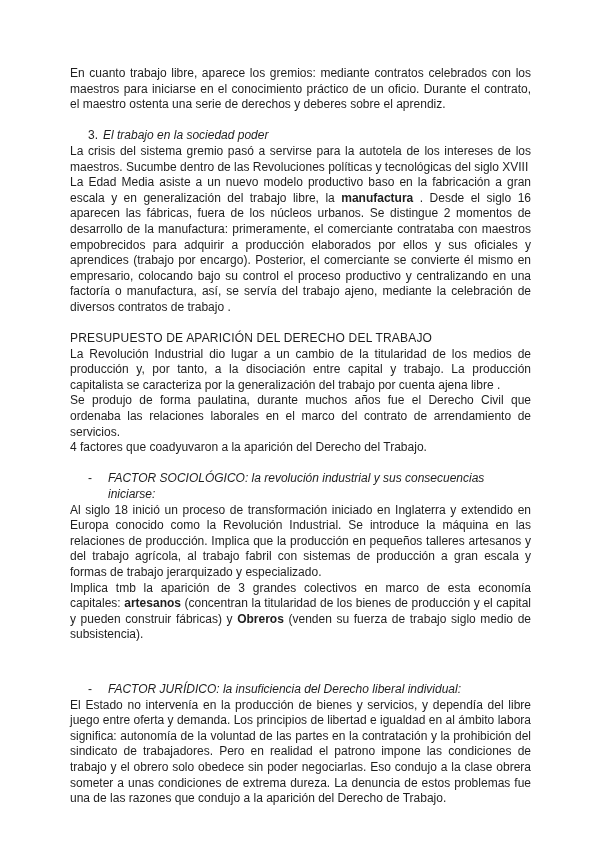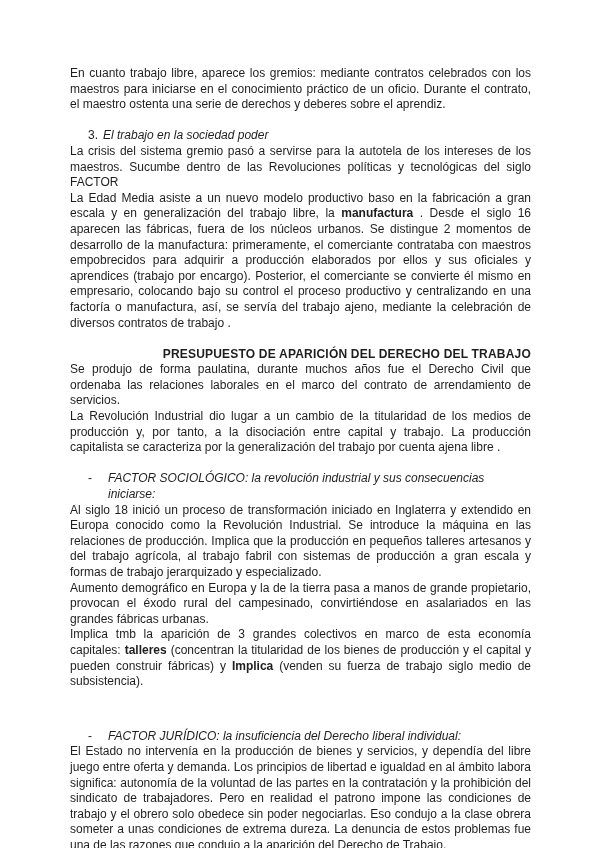--- a/index.html
+++ b/index.html
@@ -16,23 +16,22 @@
     color: #1e1e1e;
     font-size: 12px;
     line-height: 15.6px;
     overflow: hidden;
   }
   p.paragraph {
     text-align: justify;
     text-justify: inter-word;
   }
   p.heading {
-    text-align: right;
+    text-align: left;
     letter-spacing: 0.2px;
-    font-weight: bold;
   }
   .numbered, .bullet {
     display: flex;
     padding-left: 18px;
   }
   .numbered .marker {
     flex: 0 0 15px;
     width: 15px;
   }
   .bullet .marker {
@@ -46,33 +45,33 @@
 </head>
 <body>
 
 <main class="page" style="background: rgb(255, 255, 255); color: rgb(30, 30, 30);">
     <p class="paragraph"><span>En cuanto trabajo libre, aparece los gremios: mediante contratos celebrados con los maestros para iniciarse en el conocimiento práctico de un oficio. Durante el contrato, el maestro ostenta una serie de derechos y deberes sobre el aprendiz.</span></p>
     <div class="spacer" style="height: 15.6px;"></div>
     <div class="numbered">
       <span class="marker">3.</span>
       <span class="item-text"><span>El trabajo en la sociedad poder</span></span>
     </div>
-    <p class="paragraph"><span>La crisis del sistema gremio pasó a servirse para la autotela de los intereses de los maestros. Sucumbe dentro de las Revoluciones políticas y tecnológicas del siglo FACTOR</span></p>
+    <p class="paragraph"><span>La crisis del sistema gremio pasó a servirse para la autotela de los intereses de los maestros. Sucumbe dentro de las Revoluciones políticas y tecnológicas del siglo XVIII</span></p>
     <p class="paragraph"><span>La Edad Media asiste a un nuevo modelo productivo baso en la fabricación a gran escala y en generalización del trabajo libre, la </span><b>manufactura</b><span> . Desde el siglo 16 aparecen las fábricas, fuera de los núcleos urbanos. Se distingue 2 momentos de desarrollo de la manufactura: primeramente, el comerciante contrataba con maestros empobrecidos para adquirir a producción elaborados por ellos y sus oficiales y aprendices (trabajo por encargo). Posterior, el comerciante se convierte él mismo en empresario, colocando bajo su control el proceso productivo y centralizando en una factoría o manufactura, así, se servía del trabajo ajeno, mediante la celebración de diversos contratos de trabajo .</span></p>
     <div class="spacer" style="height: 15.6px;"></div>
     <p class="heading"><span>PRESUPUESTO DE APARICIÓN DEL DERECHO DEL TRABAJO</span></p>
+    <p class="paragraph"><span>La Revolución Industrial dio lugar a un cambio de la titularidad de los medios de producción y, por tanto, a la disociación entre capital y trabajo. La producción capitalista se caracteriza por la generalización del trabajo por cuenta ajena libre .</span></p>
     <p class="paragraph"><span>Se produjo de forma paulatina, durante muchos años fue el Derecho Civil que ordenaba las relaciones laborales en el marco del contrato de arrendamiento de servicios.</span></p>
-    <p class="paragraph"><span>La Revolución Industrial dio lugar a un cambio de la titularidad de los medios de producción y, por tanto, a la disociación entre capital y trabajo. La producción capitalista se caracteriza por la generalización del trabajo por cuenta ajena libre .</span></p>
+    <p class="paragraph"><span>4 factores que coadyuvaron a la aparición del Derecho del Trabajo.</span></p>
     <div class="spacer" style="height: 15.6px;"></div>
     <div class="bullet">
       <span class="marker">-</span>
       <span class="item-text"><span>FACTOR SOCIOLÓGICO: la revolución industrial y sus consecuencias iniciarse:</span></span>
     </div>
     <p class="paragraph"><span>Al siglo 18 inició un proceso de transformación iniciado en Inglaterra y extendido en Europa conocido como la Revolución Industrial. Se introduce la máquina en las relaciones de producción. Implica que la producción en pequeños talleres artesanos y del trabajo agrícola, al trabajo fabril con sistemas de producción a gran escala y formas de trabajo jerarquizado y especializado.</span></p>
-    <p class="paragraph"><span>Aumento demográfico en Europa y la de la tierra pasa a manos de grande propietario, provocan el éxodo rural del campesinado, convirtiéndose en asalariados en las grandes fábricas urbanas.</span></p>
-    <p class="paragraph"><span>Implica tmb la aparición de 3 grandes colectivos en marco de esta economía capitales: </span><b>talleres</b><span> (concentran la titularidad de los bienes de producción y el capital y pueden construir fábricas) y </span><b>Implica</b><span> (venden su fuerza de trabajo siglo medio de subsistencia).</span></p>
+    <p class="paragraph"><span>Implica tmb la aparición de 3 grandes colectivos en marco de esta economía capitales: </span><b>artesanos</b><span> (concentran la titularidad de los bienes de producción y el capital y pueden construir fábricas) y </span><b>Obreros</b><span> (venden su fuerza de trabajo siglo medio de subsistencia).</span></p>
     <div class="spacer" style="height: 39px;"></div>
     <div class="bullet">
       <span class="marker">-</span>
       <span class="item-text"><span>FACTOR JURÍDICO: la insuficiencia del Derecho liberal individual:</span></span>
     </div>
     <p class="paragraph"><span>El Estado no intervenía en la producción de bienes y servicios, y dependía del libre juego entre oferta y demanda. Los principios de libertad e igualdad en al ámbito labora significa: autonomía de la voluntad de las partes en la contratación y la prohibición del sindicato de trabajadores. Pero en realidad el patrono impone las condiciones de trabajo y el obrero solo obedece sin poder negociarlas. Eso condujo a la clase obrera someter a unas condiciones de extrema dureza. La denuncia de estos problemas fue una de las razones que condujo a la aparición del Derecho de Trabajo.</span></p>
   </main>
 
 </body></html>

